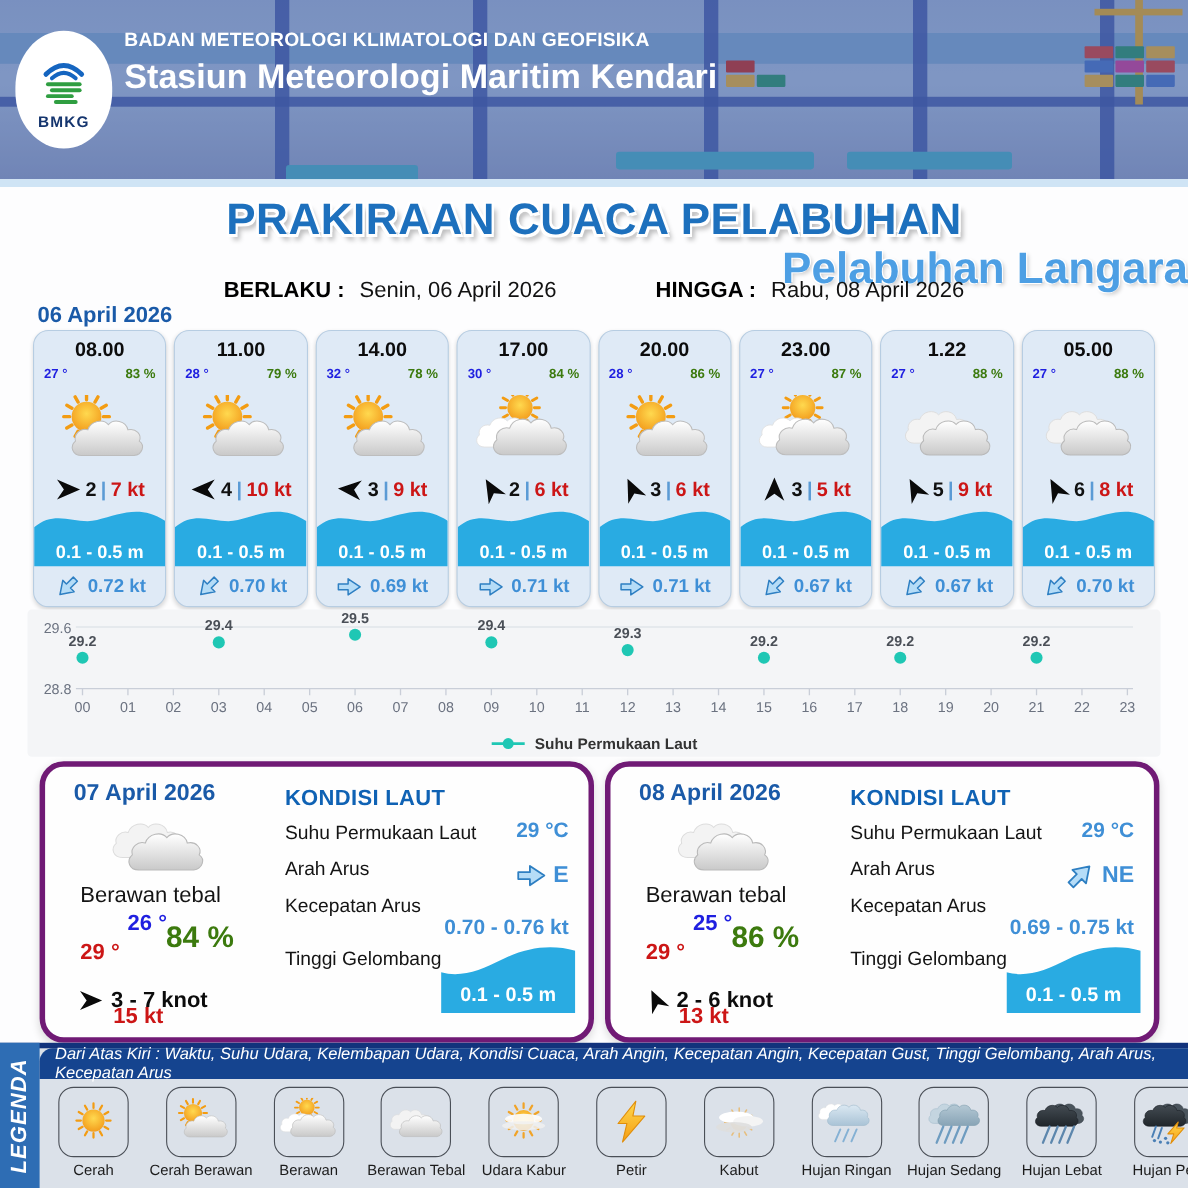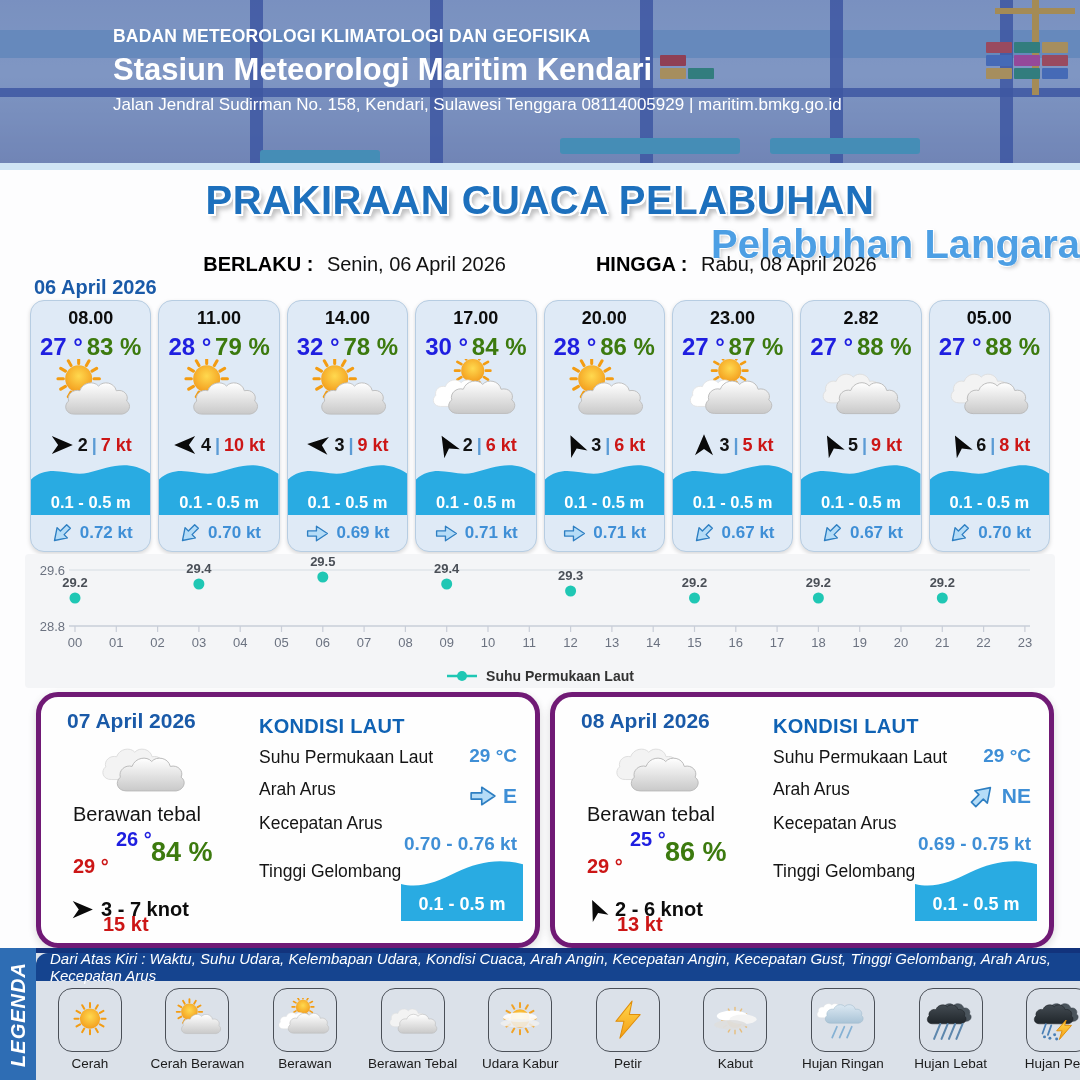--- a/index.html
+++ b/index.html
@@ -37,21 +37,21 @@
   .validity b{font-weight:bold;color:#000;}
   .validity span.val{font-weight:normal;color:#111;margin-left:8px;}
 
   .day-label{position:absolute;left:34px;top:276px;font-size:20px;font-weight:bold;color:#1a5aa8;}
 
   
   .cards-row{position:absolute;left:30px;top:300px;width:1020px;height:252px;display:flex;gap:7px;}
   .fcard{position:relative;flex:1;background:#dfeaf6;border:1px solid #b7cde2;border-radius:14px;
          overflow:hidden;box-shadow:0 2px 4px rgba(0,0,0,.15);}
   .fc-time{position:absolute;top:7px;left:0;width:100%;text-align:center;font-size:18px;font-weight:bold;color:#0c0c0c;}
-  .fc-th{position:absolute;top:32px;left:9px;right:9px;display:flex;justify-content:space-between;font-size:24px;font-weight:bold;}
+  .fc-th{position:absolute;top:32px;left:9px;right:9px;display:flex;justify-content:space-between;font-size:12px;font-weight:bold;}
   .fc-temp{color:#1f1fe0;}
   .fc-hum{color:#3c7a0e;}
   .fc-icon{position:absolute;top:58px;left:50%;transform:translateX(-50%);width:92px;height:66px;}
   .fc-wind{position:absolute;top:132px;left:0;width:100%;display:flex;justify-content:center;align-items:center;gap:4px;font-size:18px;font-weight:bold;}
   .wind-arrow{width:24px;height:24px;flex:0 0 auto;}
   .fc-sep{color:#5b9bd5;font-weight:bold;}
   .fc-gust{color:#cc1616;}
   .fc-waveband{position:absolute;left:0;bottom:36px;width:100%;height:60px;}
   .wave-svg{position:absolute;inset:0;width:100%;height:100%;}
   .fc-wave{position:absolute;bottom:3px;width:100%;text-align:center;font-size:16.5px;font-weight:bold;color:#fff;}
@@ -264,25 +264,35 @@
     <div class="cont" style="left:1014px;top:68px;background:#2a9d6e"></div>
     <div class="cont" style="left:1042px;top:68px;background:#4a7fc9"></div>
     <div class="cont" style="left:660px;top:55px;background:#c0392b"></div>
     <div class="cont" style="left:660px;top:68px;background:#e5b93a"></div>
     <div class="cont" style="left:688px;top:68px;background:#2a9d6e"></div>
     <div class="chairs" style="left:560px;width:180px"></div>
     <div class="chairs" style="left:770px;width:150px"></div>
     <div class="chairs" style="left:260px;width:120px;top:150px"></div>
     <div class="hdr-overlay"></div>
 
+    <div class="logo">
+      <svg class="logo-mark" viewBox="0 0 60 60">
+        <path d="M12 24 Q30 6 48 24" fill="none" stroke="#1565c0" stroke-width="5" stroke-linecap="round"></path>
+        <path d="M18 28 Q30 17 42 28" fill="none" stroke="#1565c0" stroke-width="4" stroke-linecap="round"></path>
+        <rect x="12" y="32" width="36" height="4" rx="2" fill="#2f9e41"></rect>
+        <rect x="16" y="38" width="32" height="4" rx="2" fill="#2f9e41"></rect>
+        <rect x="12" y="44" width="28" height="4" rx="2" fill="#2f9e41"></rect>
+        <rect x="20" y="50" width="24" height="4" rx="2" fill="#2f9e41"></rect>
+      </svg>
+      <div class="logo-text">BMKG</div>
+    </div>
 
     <div class="hdr-text">
       <div class="hdr-line1">BADAN METEOROLOGI KLIMATOLOGI DAN GEOFISIKA</div>
       <div class="hdr-line2">Stasiun Meteorologi Maritim Kendari</div>
-      <div class="hdr-line3">Jalan Jendral Sudirman No. 158, Kendari, Sulawesi Tenggara  08114005929 | maritim.bmkg.go.id</div>
     </div>
   </div>
   <div class="hdr-divider"></div>
 
   <div class="main-title">PRAKIRAAN CUACA PELABUHAN</div>
   <div class="sub-title">Pelabuhan Langara</div>
   <div class="validity">
     <div>
       <b>BERLAKU :</b>
       <span class="val">Senin, 06 April 2026</span>
@@ -477,21 +487,21 @@
         </div>
         <div class="fc-current">
           <svg class="cur-arrow" style="transform: rotate(135deg);">
             <use href="#i-cur"></use>
           </svg>
           <span class="fc-curval">0.67 kt</span>
         </div>
       </div>
 
       <div class="fcard">
-        <div class="fc-time">2.82</div>
+        <div class="fc-time">1.22</div>
         <div class="fc-th">
           <span class="fc-temp">27 °</span>
           <span class="fc-hum">88 %</span>
         </div>
         <svg class="fc-icon">
           <use href="#i-berawan-tebal"></use>
         </svg>
         <div class="fc-wind">
           <svg class="wind-arrow" style="transform: rotate(-118deg);">
             <use href="#i-wind"></use>
@@ -775,20 +785,28 @@
 
         <div class="lg-item">
           <div class="lg-box">
             <svg class="lg-icon">
               <use href="#i-hujan-ringan"></use>
             </svg>
           </div>
           <div class="lg-label">Hujan Ringan</div>
         </div>
 
+        <div class="lg-item">
+          <div class="lg-box">
+            <svg class="lg-icon">
+              <use href="#i-hujan-sedang"></use>
+            </svg>
+          </div>
+          <div class="lg-label">Hujan Sedang</div>
+        </div>
 
         <div class="lg-item">
           <div class="lg-box">
             <svg class="lg-icon">
               <use href="#i-hujan-lebat"></use>
             </svg>
           </div>
           <div class="lg-label">Hujan Lebat</div>
         </div>
 

